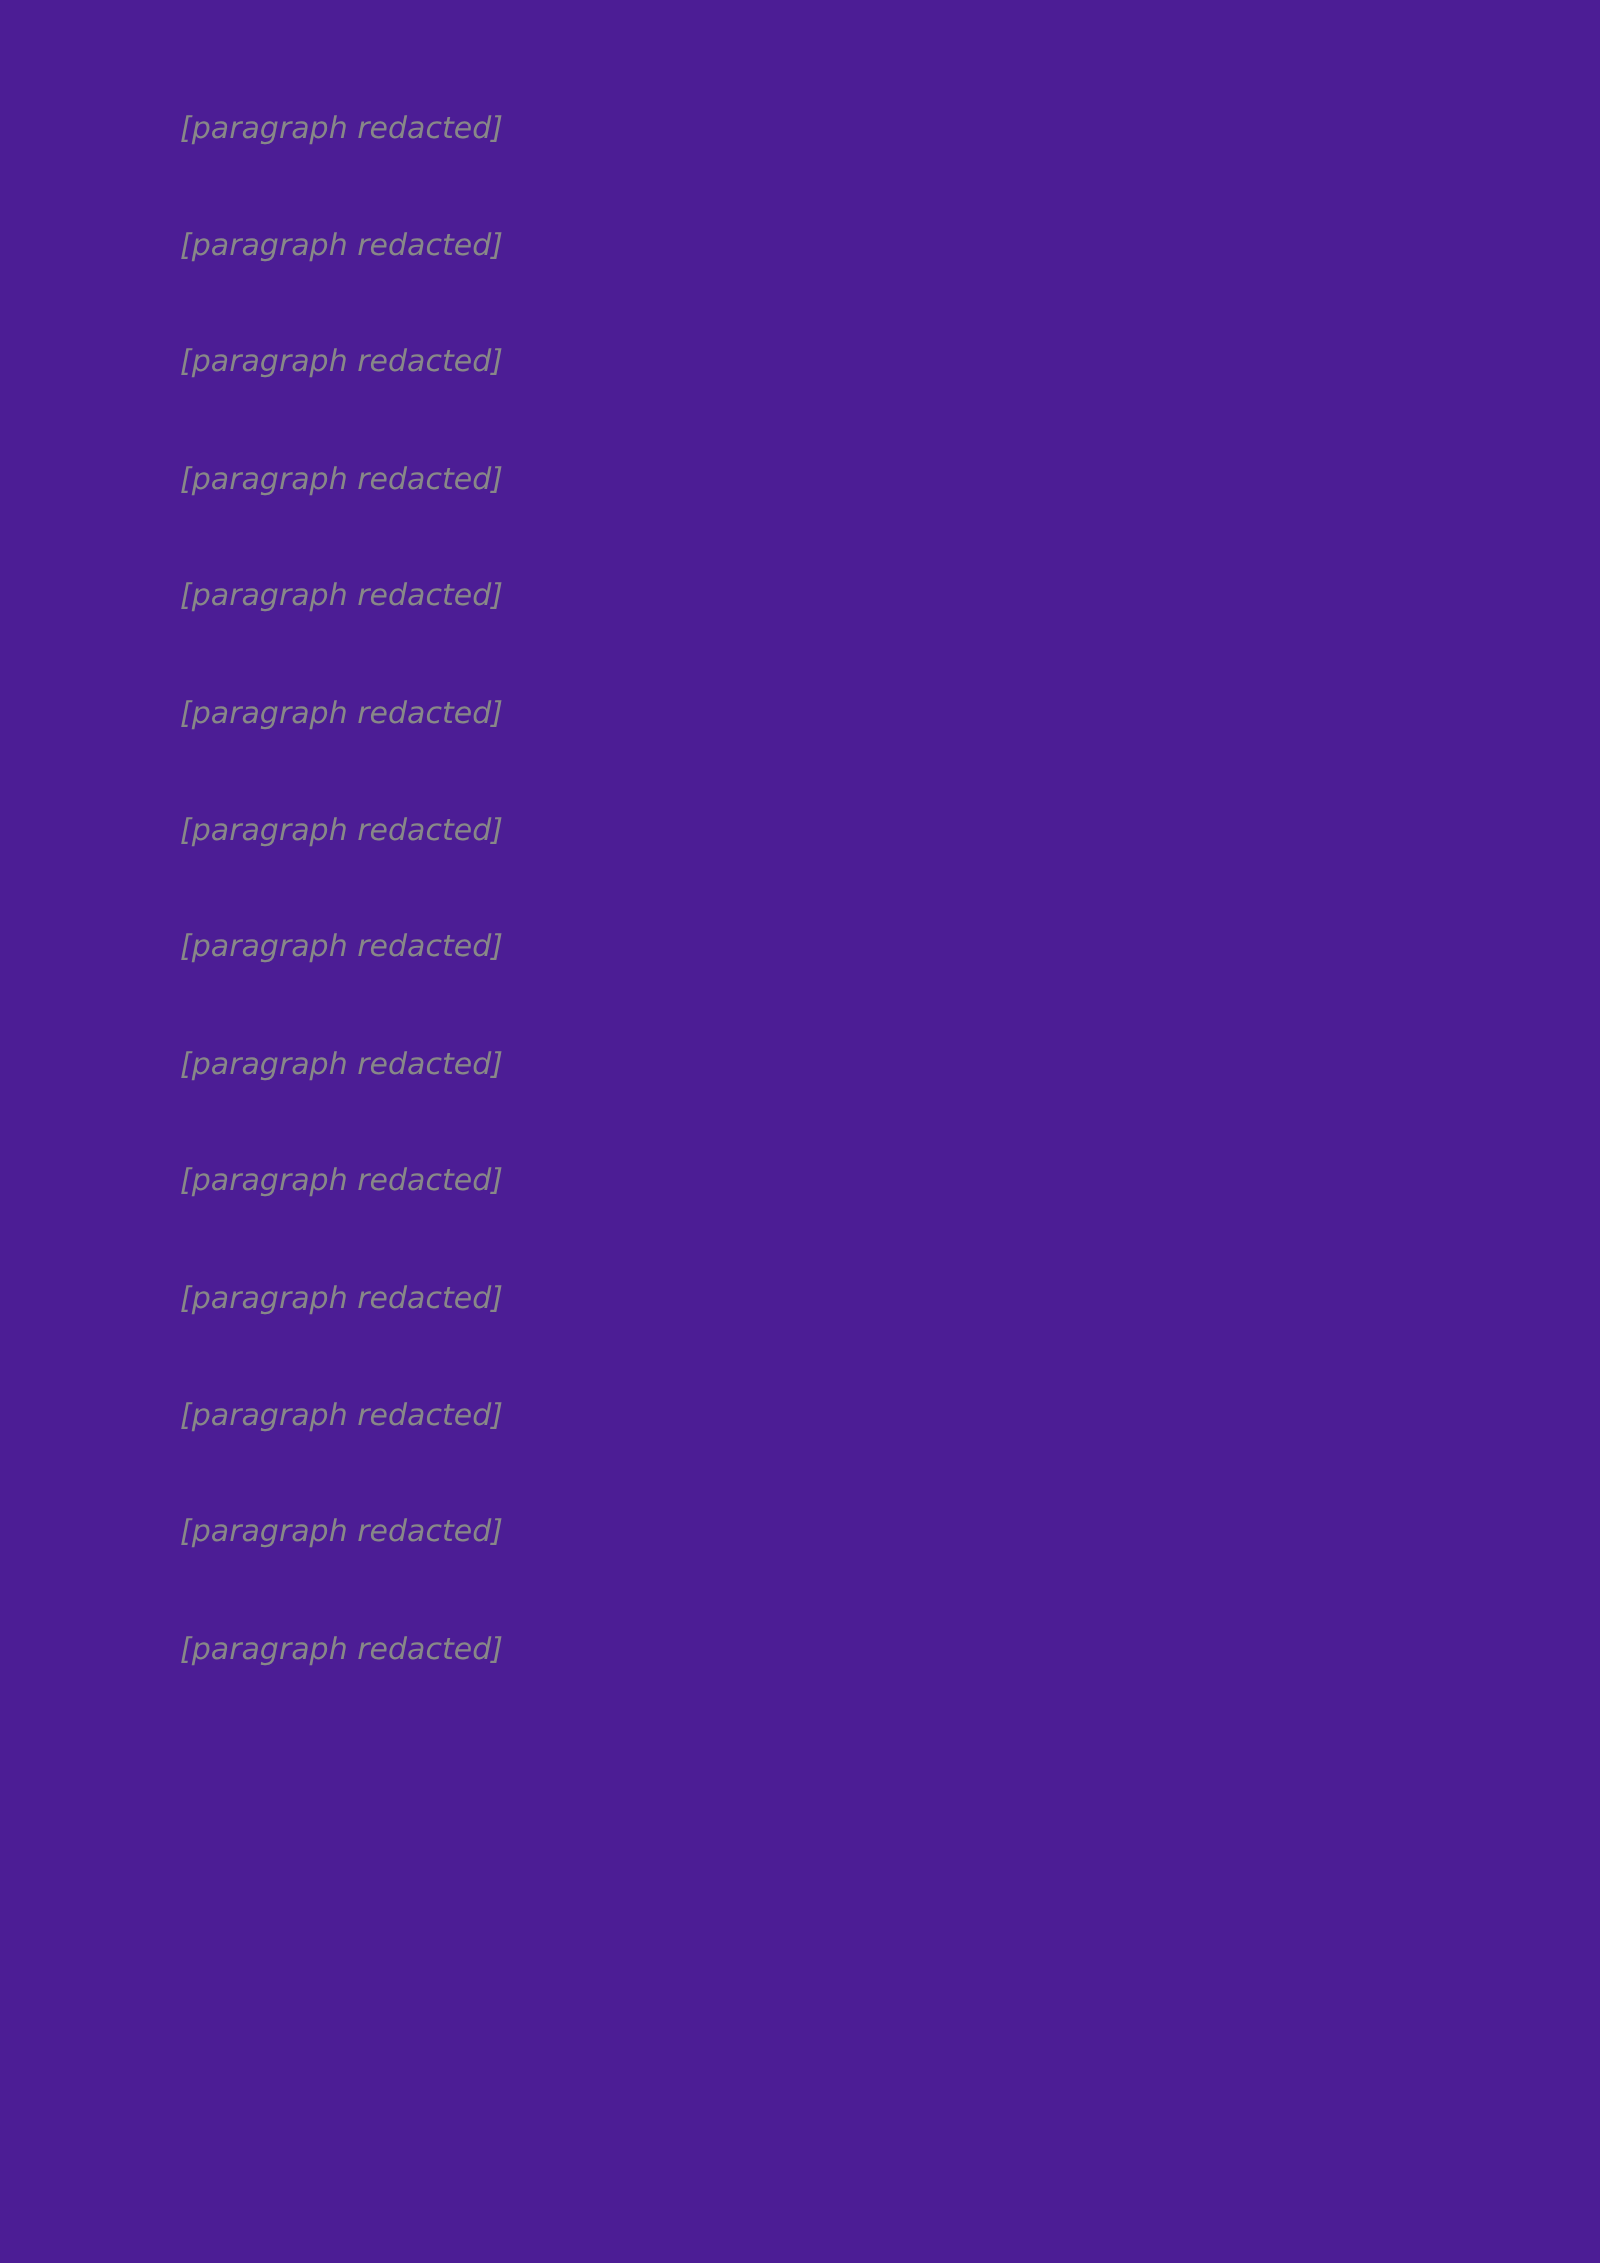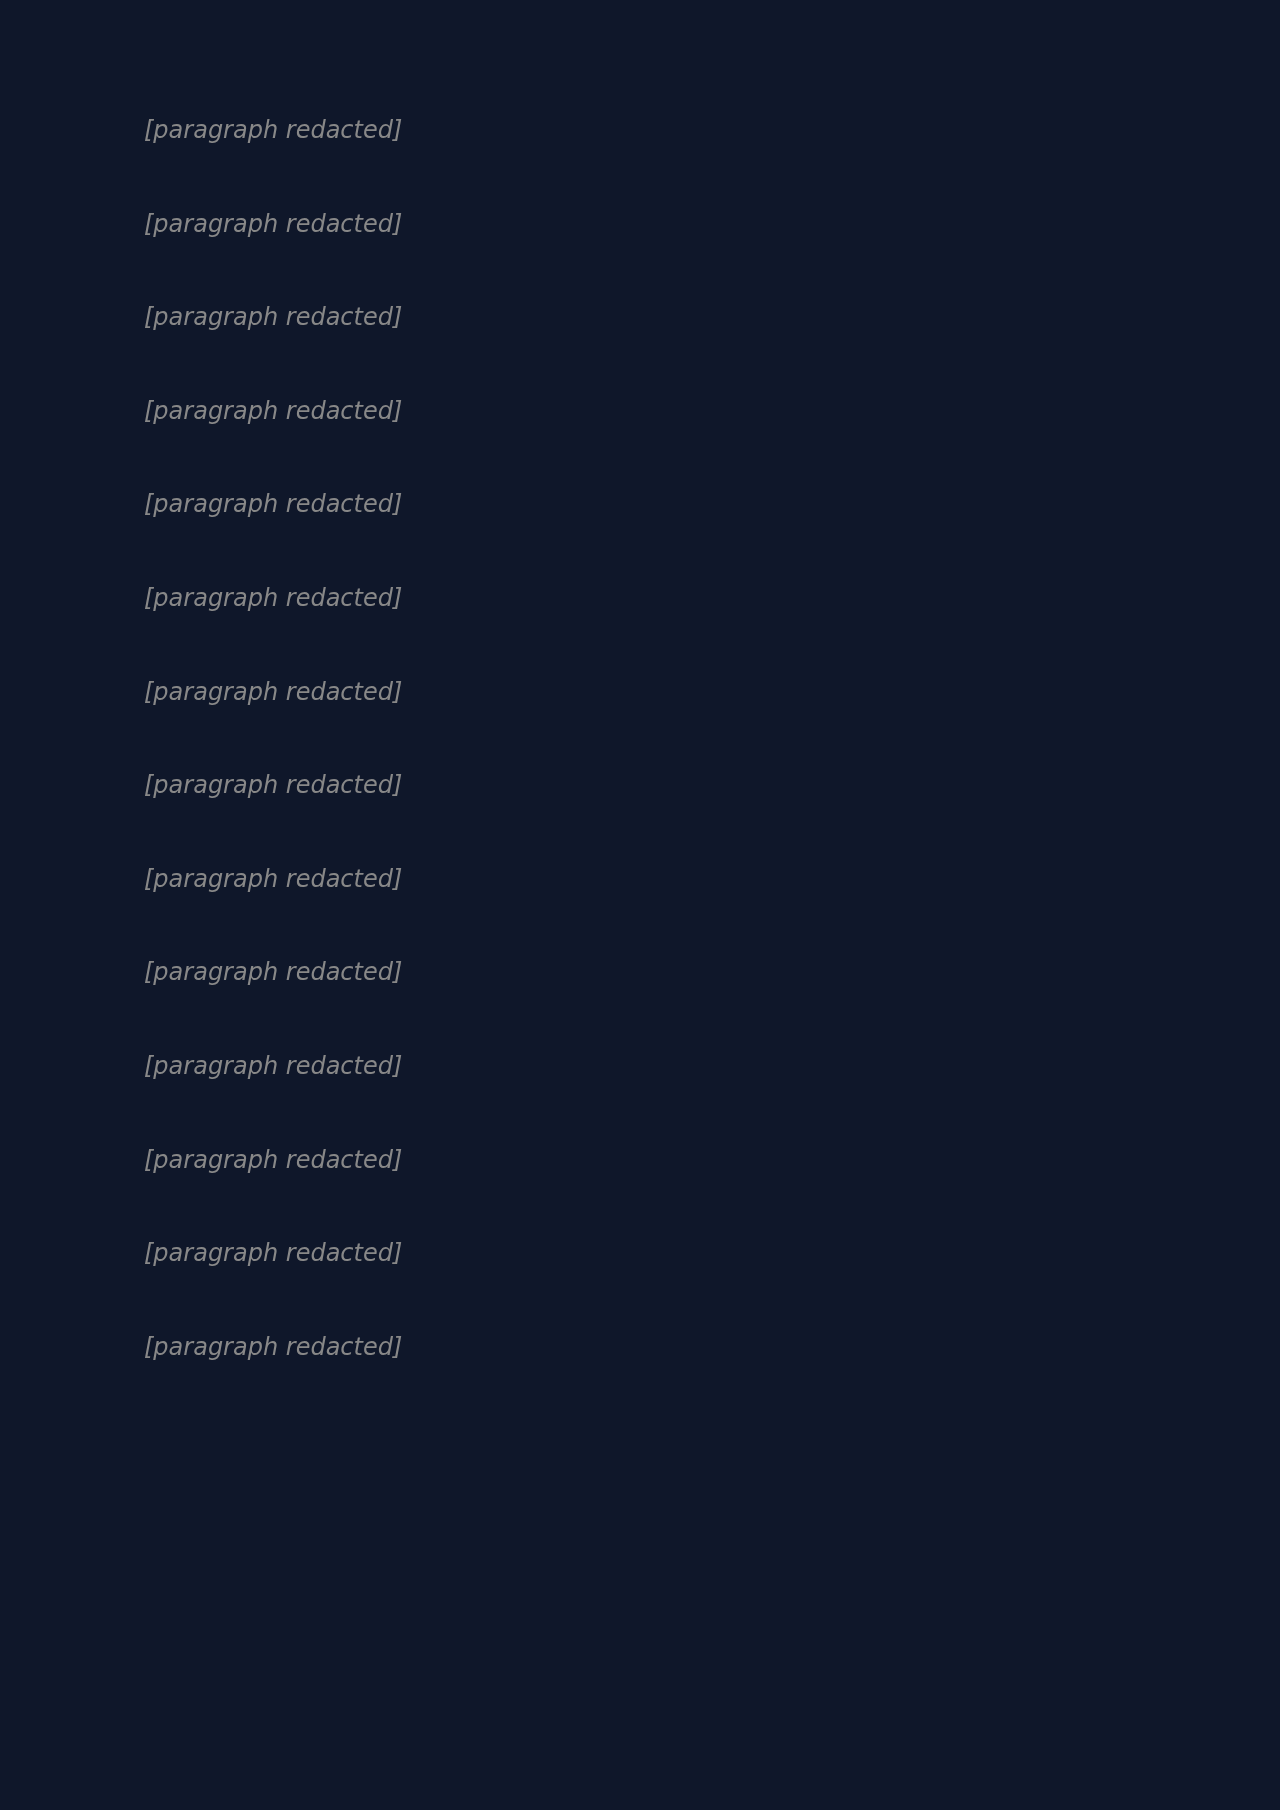--- a/index.html
+++ b/index.html
@@ -1,17 +1,17 @@
 <!DOCTYPE html>
 <html><head>
 <meta charset="utf-8">
 <style>
   html,body{margin:0;padding:0;background:#fff;}
-  .page{width:1280px;min-height:1810px;background:#0f172a;box-sizing:border-box;
-        padding:72px 96px;font-family:"DejaVu Sans",sans-serif;color:#1a1a1a;}
+  .page{width:1280px;min-height:1810px;background:#4c1d95;box-sizing:border-box;
+        padding:44px 96px;font-family:"DejaVu Sans",sans-serif;color:#1a1a1a;}
   .para{font-size:24px;line-height:2.9;text-indent:2em;text-align:justify;
         color:#888;font-style:italic;}
 </style>
 </head>
 <body>
 
 <div class="page">
   <div id="paras">
       <p class="para">[paragraph redacted]</p>
       <p class="para">[paragraph redacted]</p>

